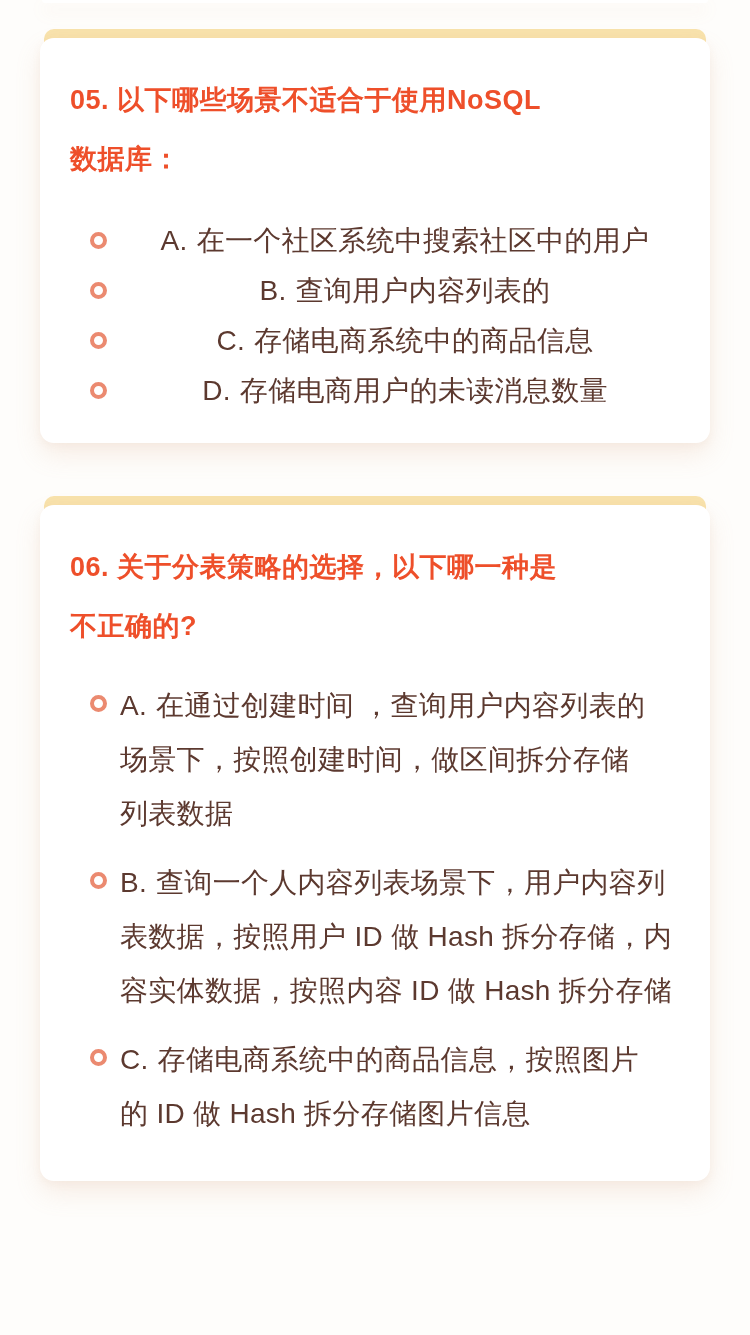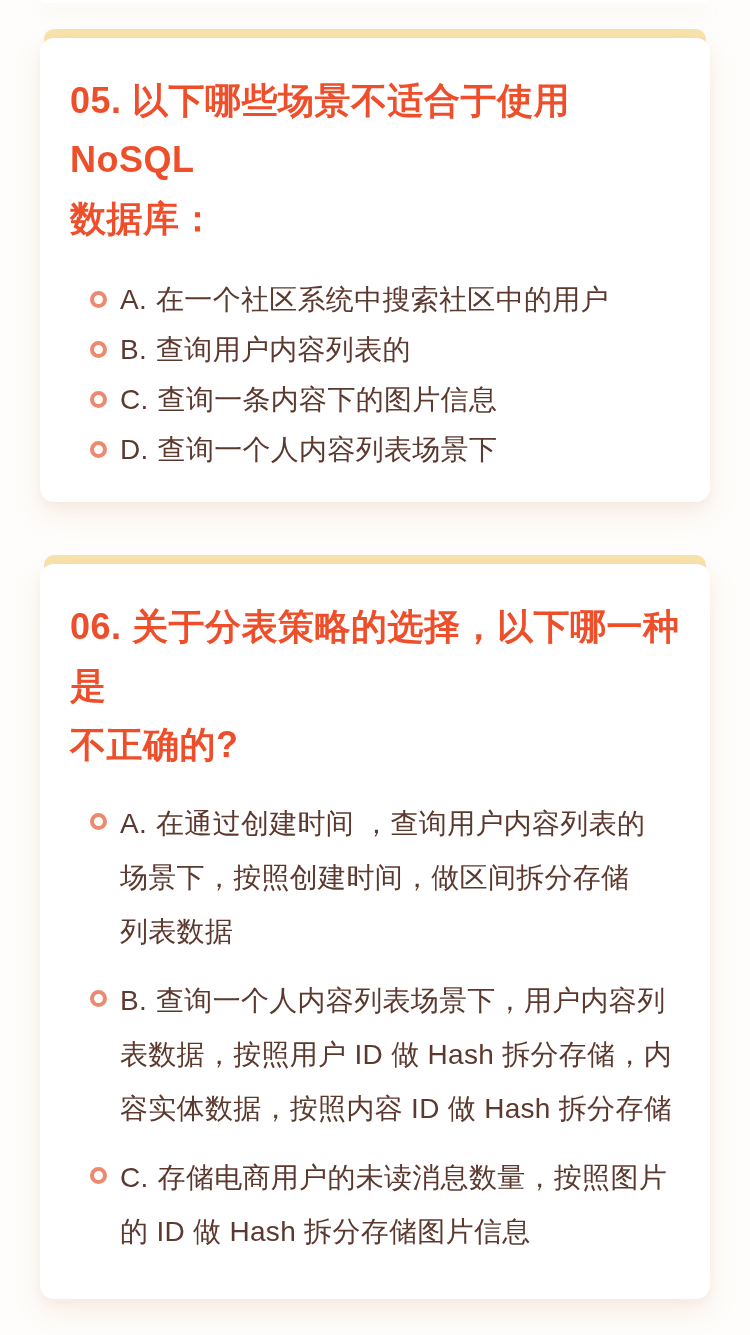--- a/index.html
+++ b/index.html
@@ -45,33 +45,33 @@
   .card {
     position: relative;
     background: #ffffff;
     border-radius: 14px;
     box-shadow: 0 12px 26px rgba(210, 155, 118, 0.16), 0 3px 8px rgba(210, 155, 118, 0.08);
   }
   .card.q05 { padding: 33px 20px 27px 30px; }
   .card.q06 { padding: 33px 20px 40px 30px; }
   .question-title {
     margin: 0;
-    font-size: 36px;
+    font-size: 27px;
     line-height: 59px;
     font-weight: 700;
     letter-spacing: 0.5px;
     color: #ee4f2a;
     white-space: pre-line;
   }
   .options {
     list-style: none;
     margin: 0;
     padding: 0;
   }
-  .card.q05 .options { margin-top: 27px; }
+  .card.q05 .options { margin-top: 27px; text-align: center; }
   .card.q06 .options { margin-top: 23px; }
   .option {
     position: relative;
     padding-left: 50px;
     font-size: 28px;
     color: #5c392f;
     letter-spacing: 0.3px;
   }
   .card.q05 .option { line-height: 50px; }
   .card.q06 .option { line-height: 54px; }
@@ -106,25 +106,25 @@
         <li class="option">
           <span class="option-bullet"></span>
           <span class="opt-label">A.</span><span class="opt-text">在一个社区系统中搜索社区中的用户</span>
         </li>
         <li class="option">
           <span class="option-bullet"></span>
           <span class="opt-label">B.</span><span class="opt-text">查询用户内容列表的</span>
         </li>
         <li class="option">
           <span class="option-bullet"></span>
-          <span class="opt-label">C.</span><span class="opt-text">查询一条内容下的图片信息</span>
+          <span class="opt-label">C.</span><span class="opt-text">存储电商系统中的商品信息</span>
         </li>
         <li class="option">
           <span class="option-bullet"></span>
-          <span class="opt-label">D.</span><span class="opt-text">查询一个人内容列表场景下</span>
+          <span class="opt-label">D.</span><span class="opt-text">存储电商用户的未读消息数量</span>
         </li>
       </ul>
     </div>
   </section>
 
   <section class="card-wrap second">
     <div class="card-band"></div>
     <div class="card q06">
       <h2 class="question-title">06. 关于分表策略的选择，以下哪一种是
 不正确的?</h2>
@@ -136,20 +136,20 @@
 列表数据</span>
         </li>
         <li class="option">
           <span class="option-bullet"></span>
           <span class="opt-label">B.</span><span class="opt-text">查询一个人内容列表场景下，用户内容列
 表数据，按照用户 ID 做 Hash 拆分存储，内
 容实体数据，按照内容 ID 做 Hash 拆分存储</span>
         </li>
         <li class="option">
           <span class="option-bullet"></span>
-          <span class="opt-label">C.</span><span class="opt-text">存储电商用户的未读消息数量，按照图片
+          <span class="opt-label">C.</span><span class="opt-text">存储电商系统中的商品信息，按照图片
 的 ID 做 Hash 拆分存储图片信息</span>
         </li>
       </ul>
     </div>
   </section>
 
 </div>
 
 </body></html>

